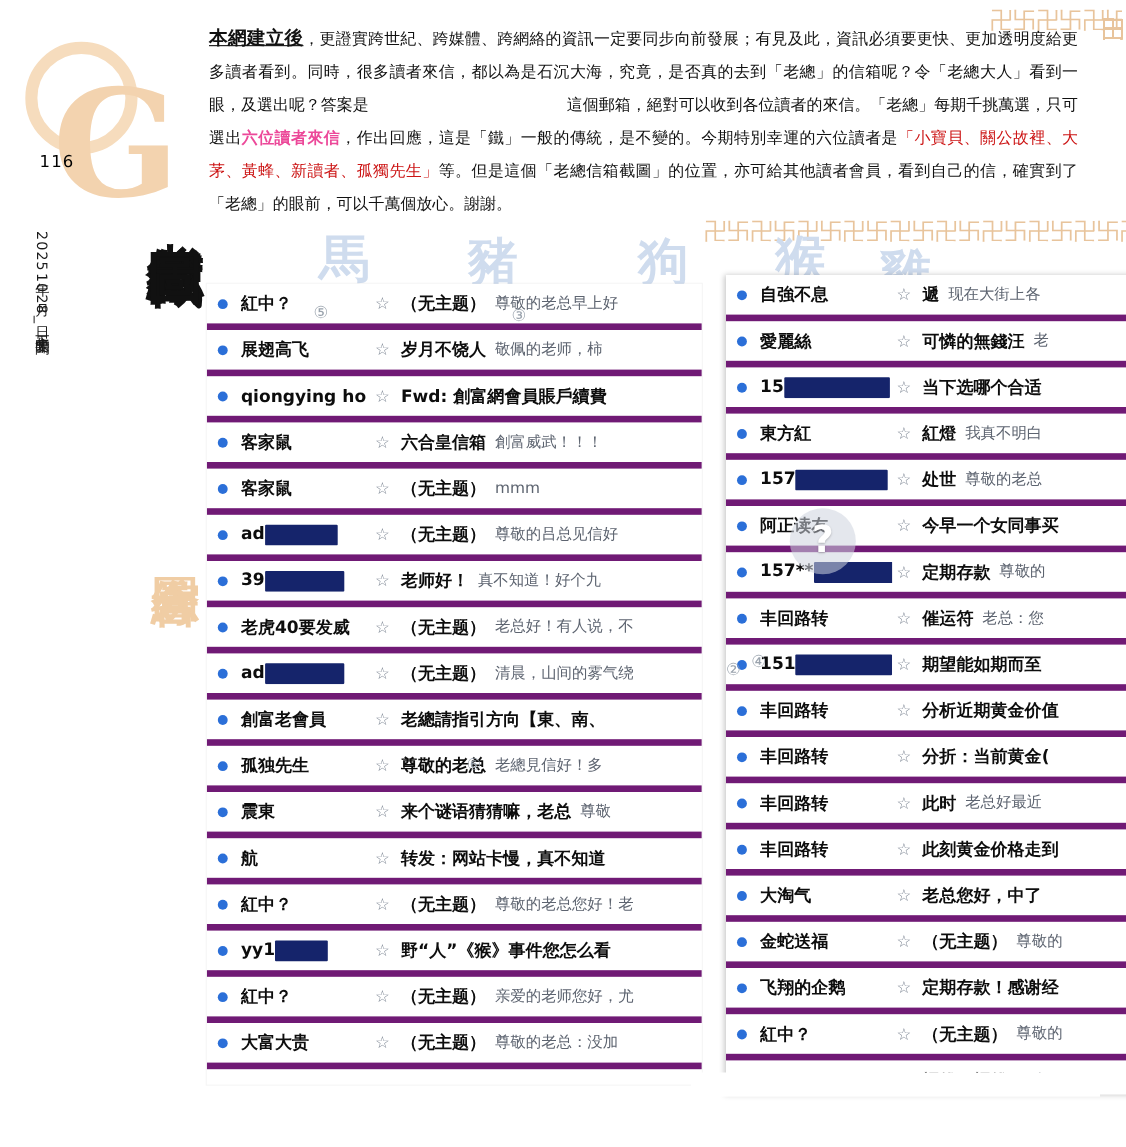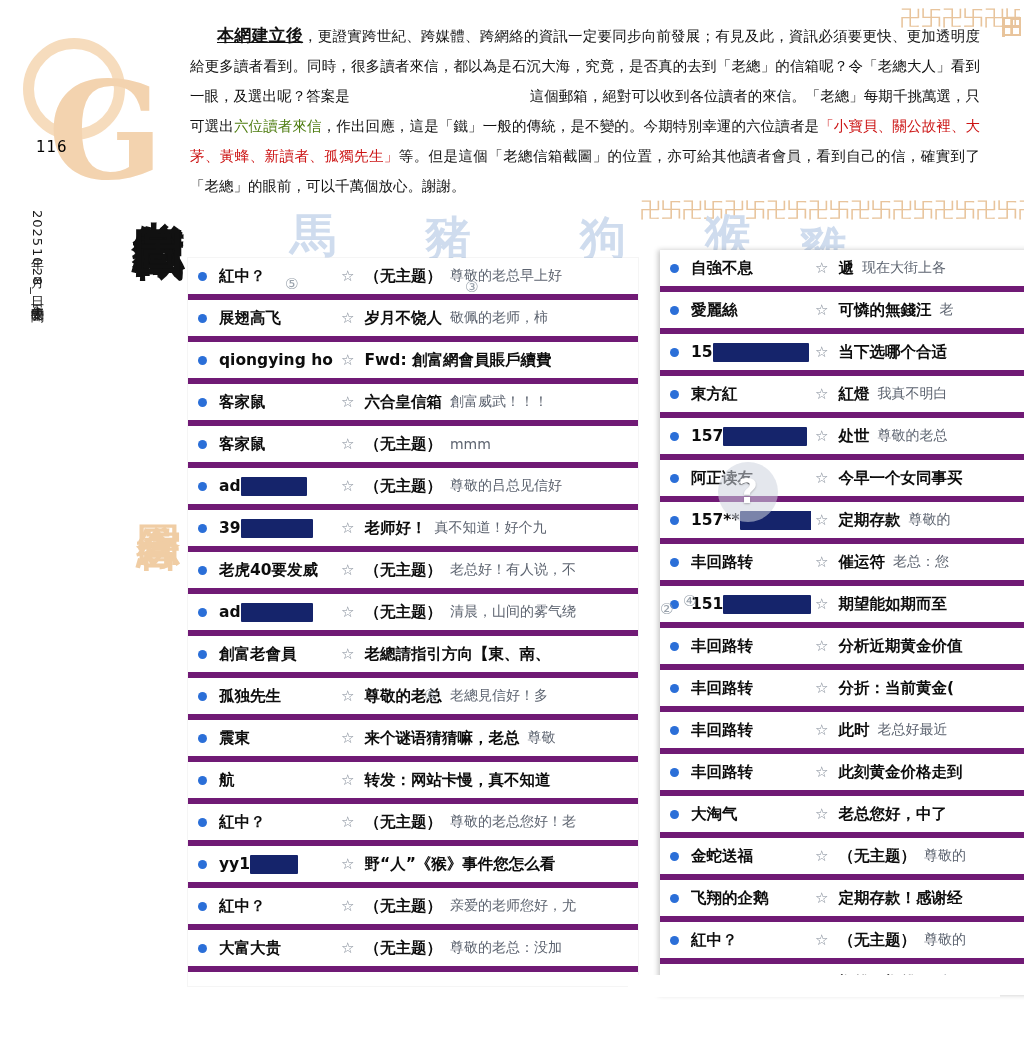--- a/index.html
+++ b/index.html
@@ -102,22 +102,22 @@
     font-family: "DejaVu Sans", "Liberation Sans", sans-serif;
     font-size: 14.5px;
     line-height: 30px;
     color: #111111;
     text-align: justify;
   }
   #article .lead {
     font-weight: bold;
     font-size: 17px;
   }
-  #article .u { text-decoration: underline; margin-left: 27px; }
-  #article .red { color: #4d7c0f; }
+  #article .u { text-decoration: underline; }
+  #article .red { color: #ec4899; font-weight: bold; }
   #article .redq { color: #cc1414; }
   #article .gap { display: inline-block; width: 180px; }
 
   
   .greek-strip {
     position: absolute;
     color: #e8c49c;
     font-size: 21px;
     letter-spacing: 0px;
     line-height: 21px;

